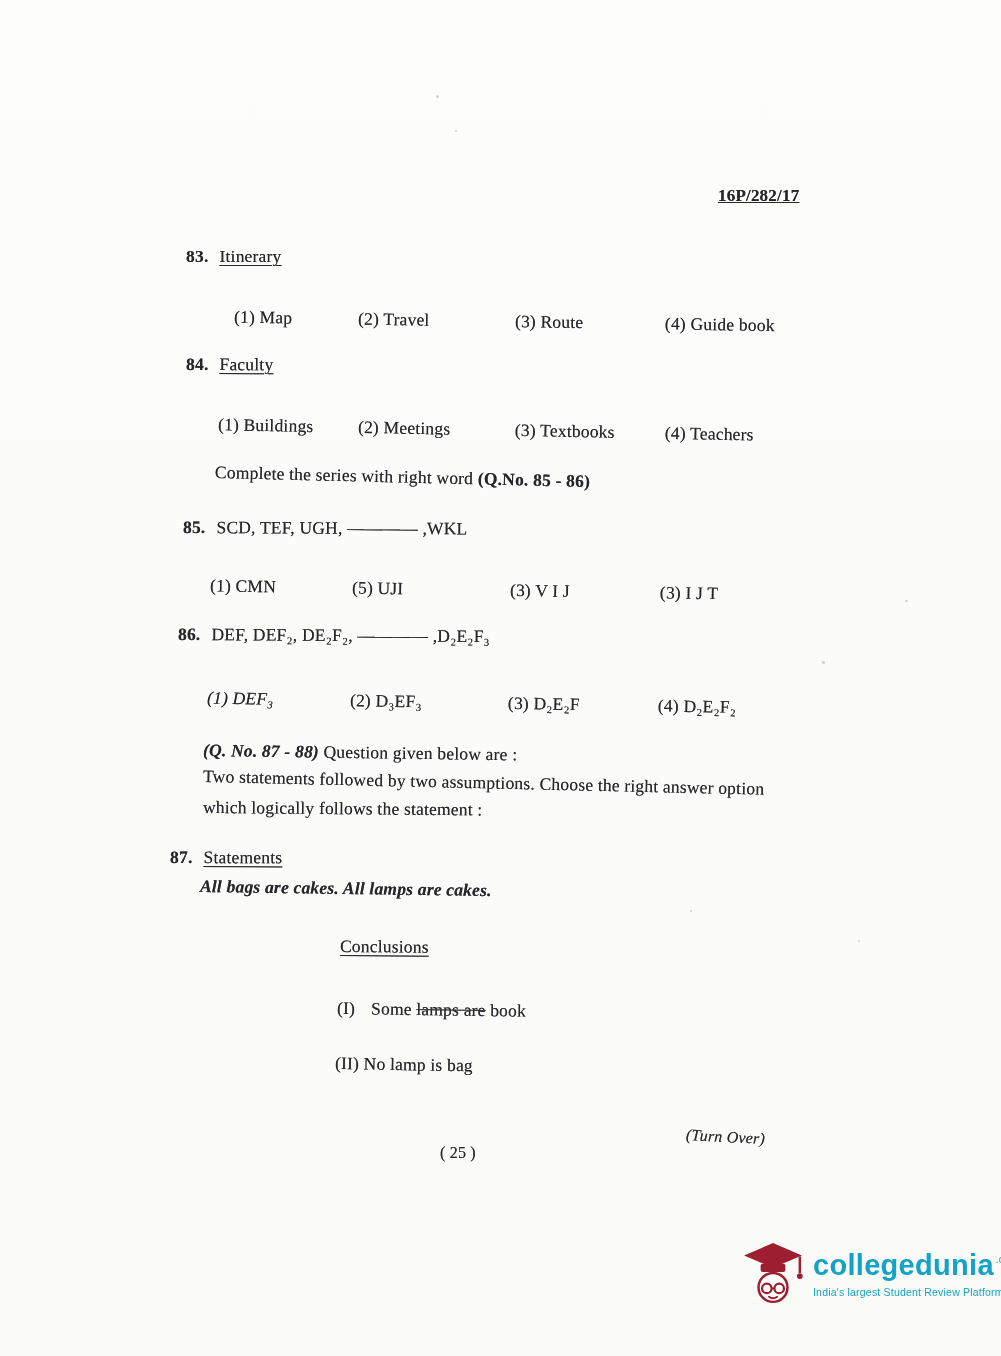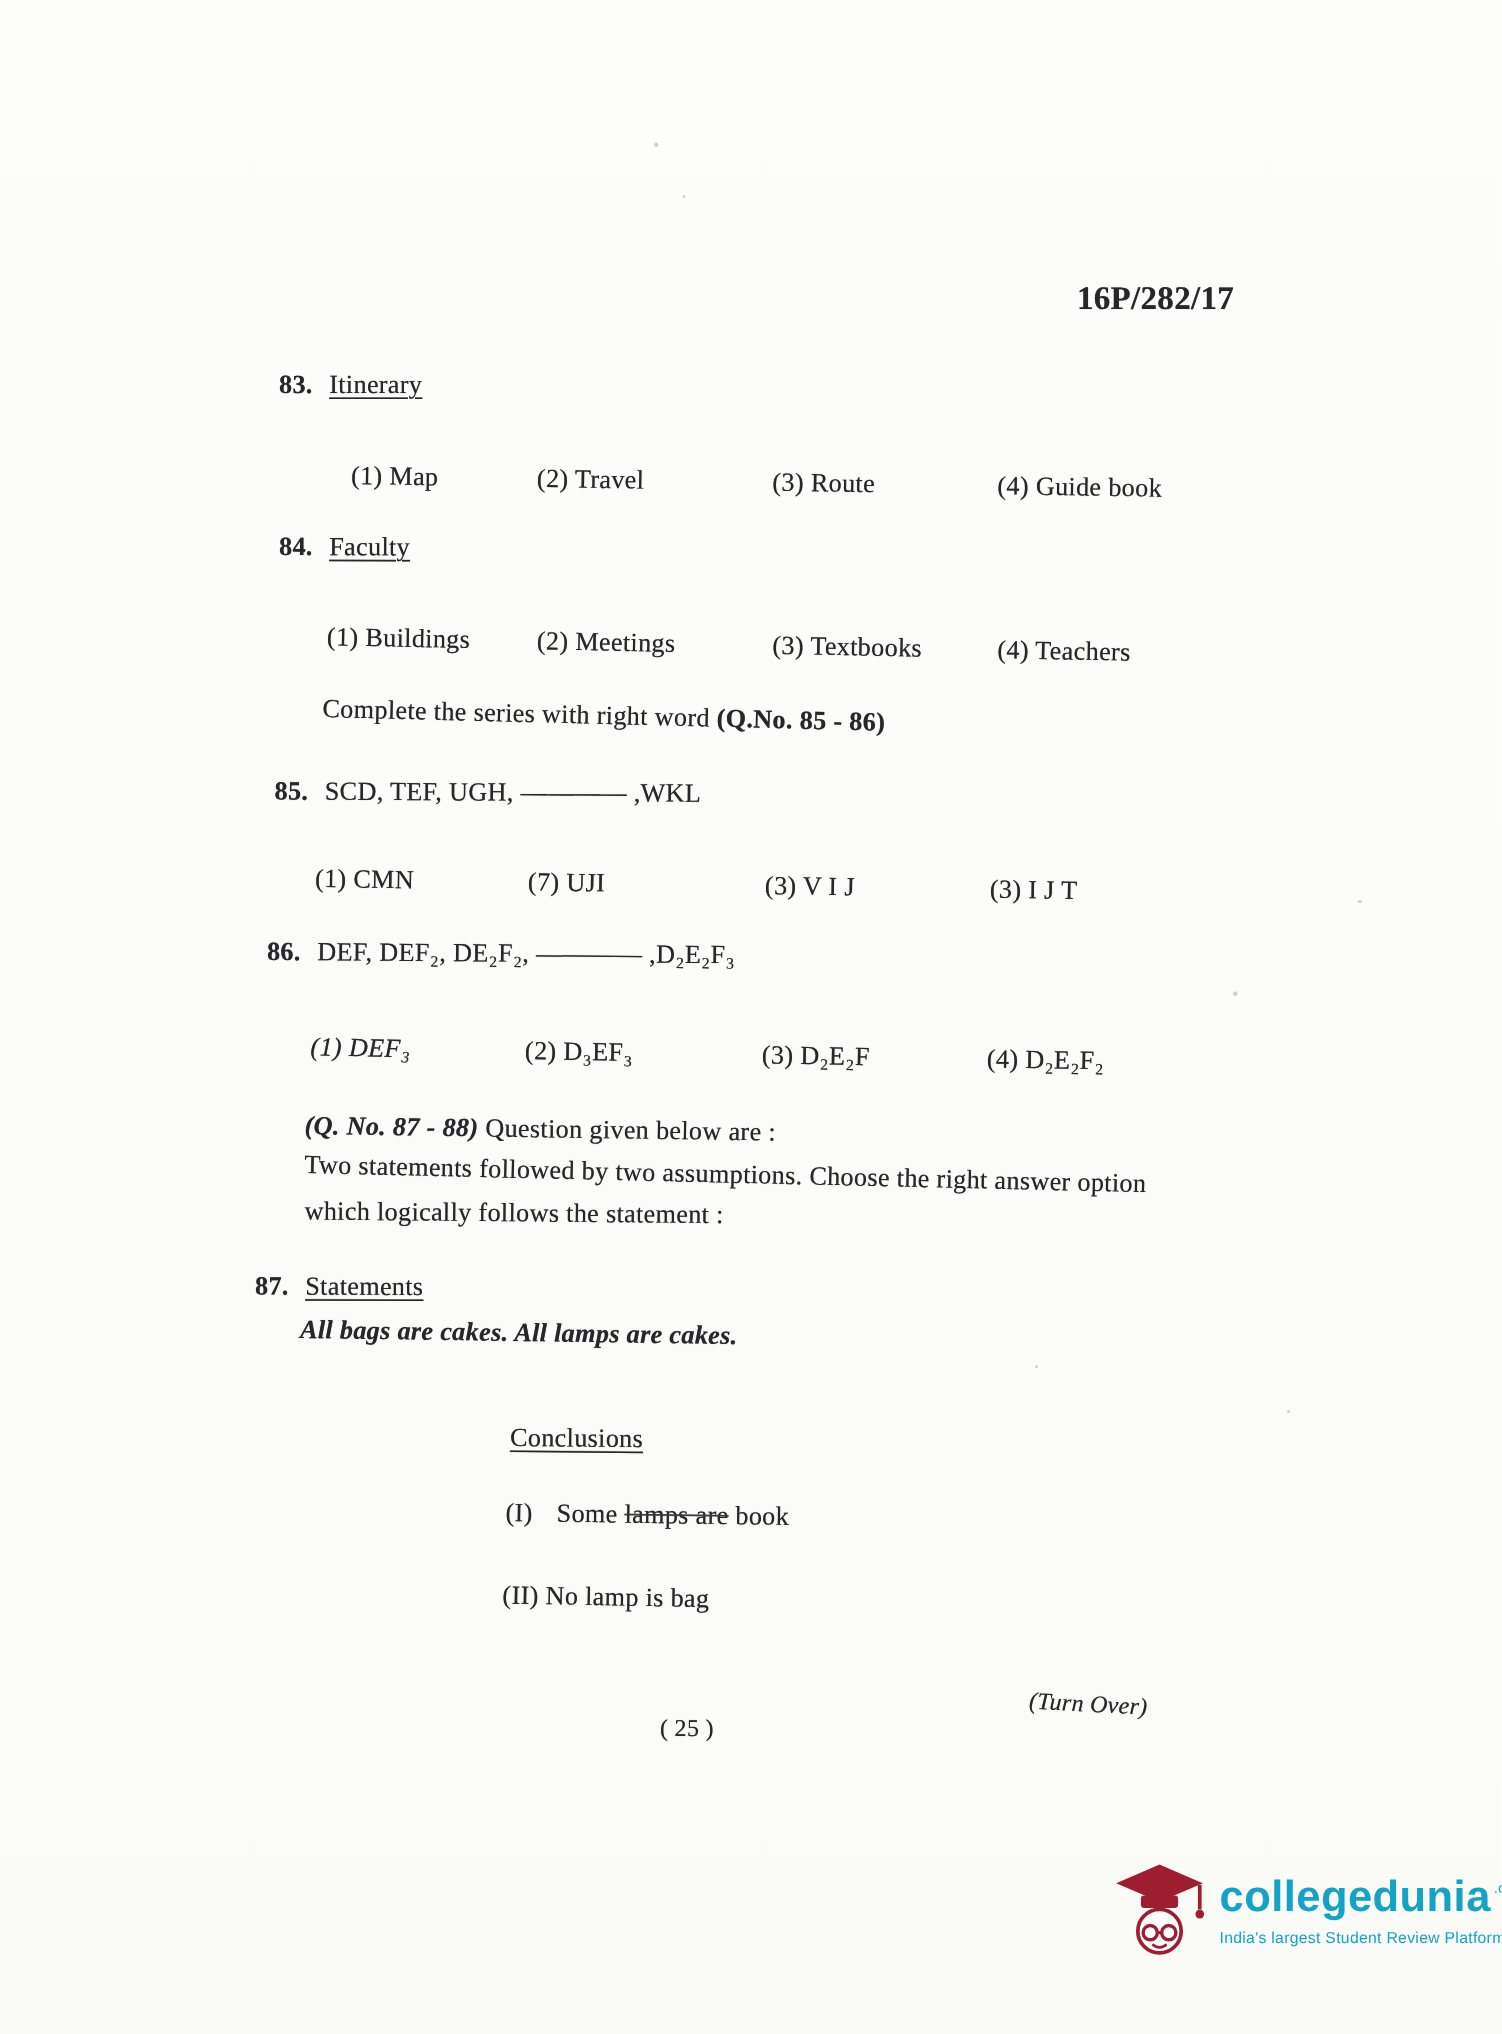--- a/index.html
+++ b/index.html
@@ -32,21 +32,21 @@
     position:absolute; top:0;
     white-space:nowrap;
     font-size:17.5px;
     letter-spacing:.2px;
     text-shadow:0 0 .5px rgba(40,40,40,.65);
   }
   .qnum  { font-weight:bold; margin-right:11px; }
   .under { text-decoration:underline; text-underline-offset:3px; text-decoration-thickness:1.2px; }
   .bold  { font-weight:bold; }
   .ital  { font-style:italic; }
-  .code  { font-weight:bold; font-size:22px; }
+  .code  { font-weight:bold; font-size:17px;text-decoration:underline; }
   .small { font-size:16px; }
   .strike{ text-decoration:line-through; text-decoration-thickness:1px; text-decoration-color:#3a3a3f; }
   .speck { position:absolute; background:#9a9a95; border-radius:50%; opacity:.45; }
 
   
   .brand {
     position:absolute; left:742px; top:1242px;
     display:flex; align-items:center; gap:9px;
     font-family:"Liberation Sans","DejaVu Sans",sans-serif;
   }
@@ -93,21 +93,21 @@
 
   <div class="line" style="left:215px; top:462px; transform:rotate(1.4deg);">
     <span>Complete the series with right word </span><span class="bold">(Q.No. 85 - 86)</span>
   </div>
 
   <div class="line" style="left:183px; top:517px; transform:rotate(0.3deg);">
     <span class="qnum">85.</span><span>SCD, TEF, UGH, ———— ,WKL</span>
   </div>
   <div class="row" style="top:572px; transform:rotate(0.9deg);">
     <span class="opt" style="left:210px;">(1) CMN</span>
-    <span class="opt" style="left:352px;">(7) UJI</span>
+    <span class="opt" style="left:352px;">(5) UJI</span>
     <span class="opt" style="left:510px;">(3) V I J</span>
     <span class="opt" style="left:660px;">(3) I J T</span>
   </div>
 
   <div class="line" style="left:178px; top:624px; transform:rotate(0.4deg);">
     <span class="qnum">86.</span><span>DEF, DEF₂, DE₂F₂, ———— ,D₂E₂F₃</span>
   </div>
   <div class="row" style="top:684px; transform:rotate(1deg);">
     <span class="opt ital" style="left:207px;">(1) DEF₃</span>
     <span class="opt" style="left:350px;">(2) D₃EF₃</span>
@@ -119,21 +119,21 @@
     <span class="bold ital">(Q. No. 87 - 88)</span><span> Question given below are :</span>
   </div>
   <div class="line" style="left:203px; top:766px; transform:rotate(1.3deg);">Two statements followed by two assumptions. Choose the right answer option</div>
   <div class="line" style="left:203px; top:797px; transform:rotate(0.5deg);">which logically follows the statement :</div>
 
   <div class="line" style="left:170px; top:847px; transform:rotate(0.2deg);">
     <span class="qnum">87.</span><span class="under">Statements</span>
   </div>
   <div class="line ital" style="left:200px; top:876px; transform:rotate(0.8deg); font-weight:600;">All bags are cakes. All lamps are cakes.</div>
 
-  <div class="line under" style="left:340px; top:936px; transform:rotate(0.5deg);margin-top:12px;">Conclusions</div>
+  <div class="line under" style="left:340px; top:936px; transform:rotate(0.5deg);">Conclusions</div>
 
   <div class="line" style="left:337px; top:998px; transform:rotate(0.8deg);">
     <span style="margin-right:16px;">(I)</span><span>Some </span><span class="strike">lamps are</span><span> book</span>
   </div>
   <div class="line" style="left:335px; top:1053px; transform:rotate(1deg);">(II) No lamp is bag</div>
 
   <div class="line small" style="left:440px; top:1096px;margin-top:48px;">( 25 )</div>
   <div class="line ital small" style="left:686px; top:1126px; transform:rotate(3deg);">(Turn Over)</div>
 
   <div class="brand">

